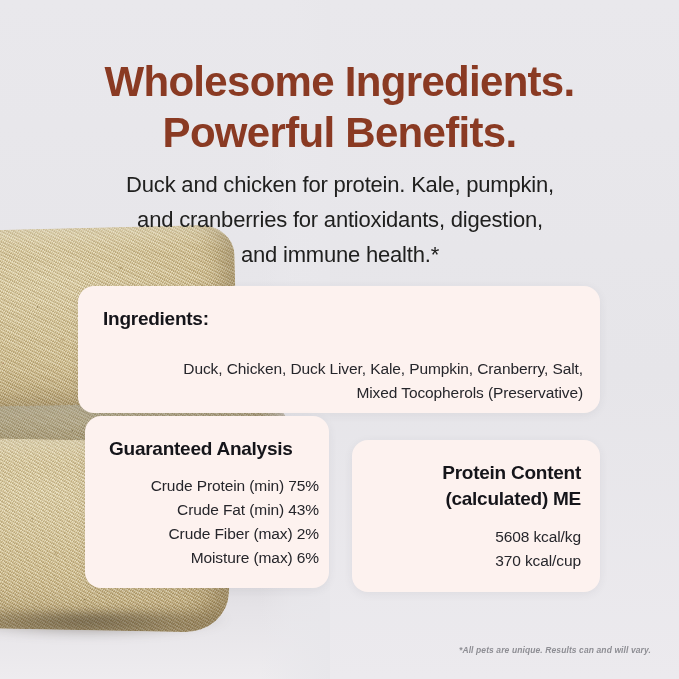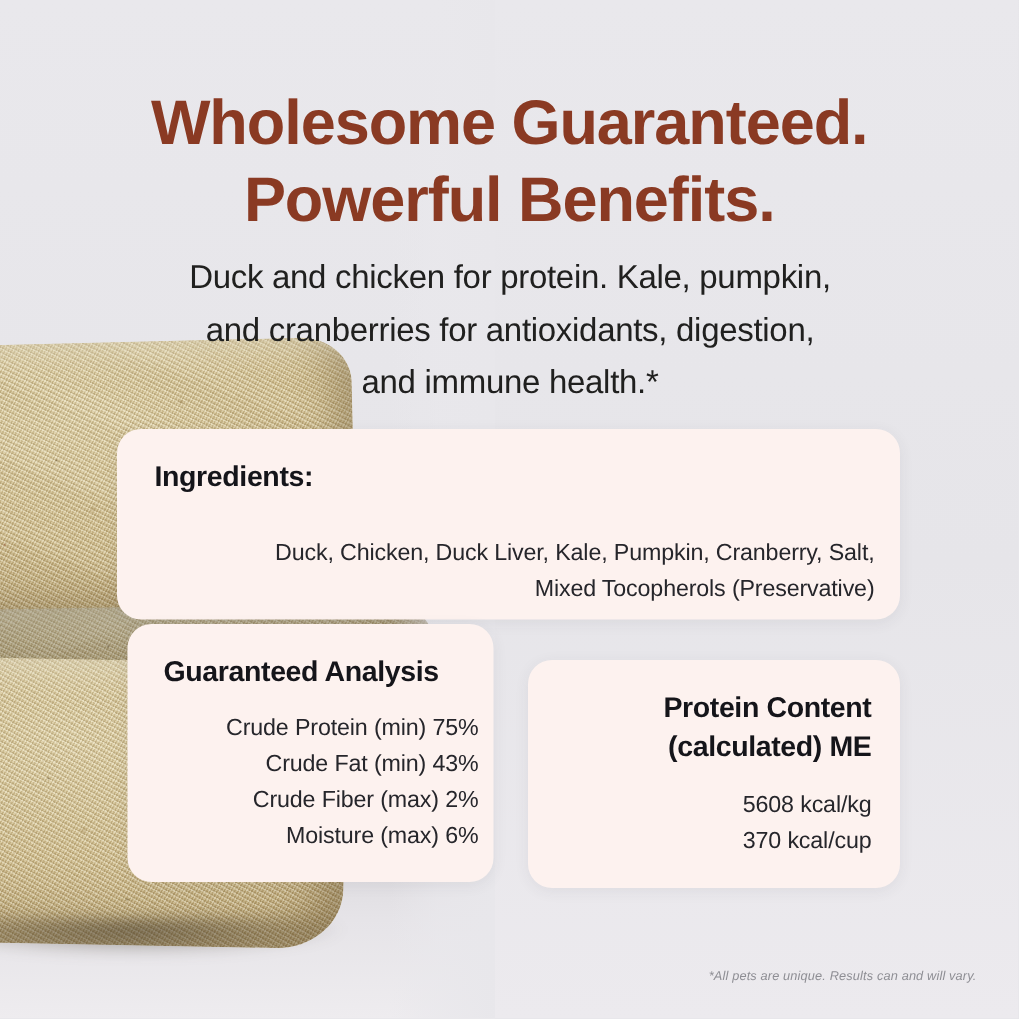--- a/index.html
+++ b/index.html
@@ -218,21 +218,21 @@
   #calorie-card .card-body  { position: absolute; left: 24px; top: 85px; width: 205px; }
 
   .footnote {
     position: absolute;
     right: 28px;
     top: 644px;
     color: #8e8e94;
     font-size: 8.5px;
     line-height: 12px;
     font-style: italic;
-    font-weight: 400;
+    font-weight: 700;
     letter-spacing: .1px;
     text-align: left;
   }
 </style>
 </head>
 <body>
 
 <div id="page">
 
   <div class="photo-layer">
@@ -242,21 +242,21 @@
     <div class="nugget nug-mid"></div>
     <div class="nugget nug-bot-right"></div>
     <div class="nugget nug-bot"></div>
     <div class="nug-shadow"></div>
     <div class="photo-fade"></div>
   </div>
 
   <div class="content">
 
     <h1 class="headline">
-      <span class="l1">Wholesome Guaranteed.</span>
+      <span class="l1">Wholesome Ingredients.</span>
       <span class="l2">Powerful Benefits.</span>
     </h1>
 
     <p class="subhead">
       <span class="sl">Duck and chicken for protein. Kale, pumpkin,</span>
       <span class="sl">and cranberries for antioxidants, digestion,</span>
       <span class="sl">and immune health.*</span>
     </p>
 
     <div class="card" id="ingredients-card">

